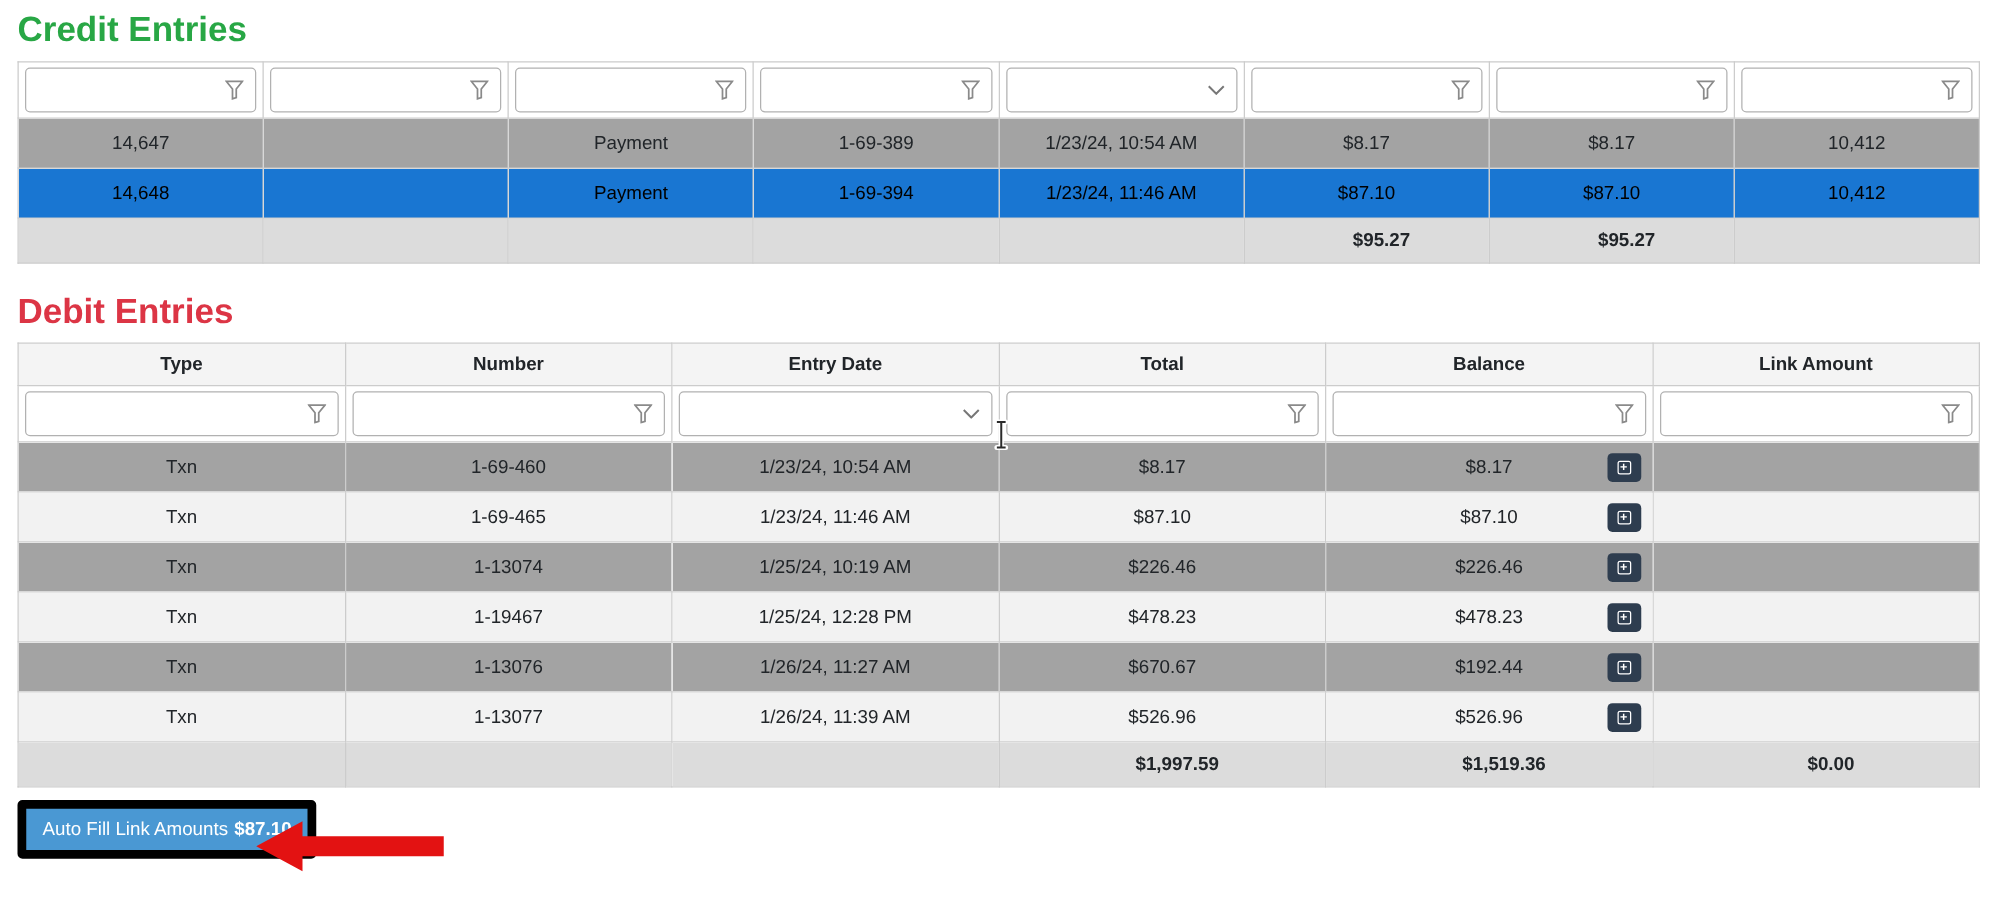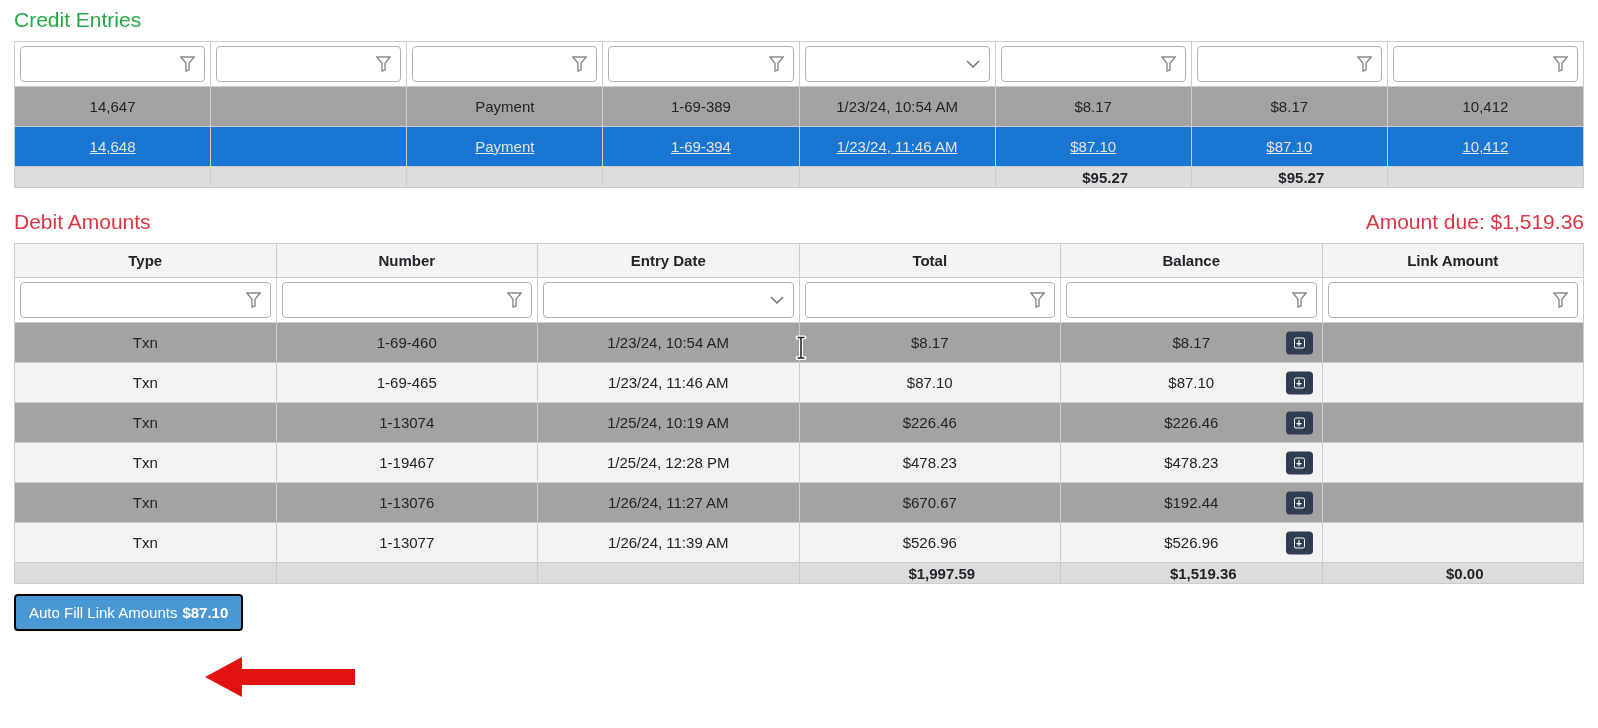--- a/index.html
+++ b/index.html
@@ -6,21 +6,21 @@
   html,body { width: 1598px; height: 728px; }
   body {
     background: #ffffff;
     font-family: "Liberation Sans", sans-serif;
     color: #212529;
     position: relative;
     overflow: hidden;
   }
   .page { padding: 8px 14px 0 14px; position: relative; }
   .sec-head { display: flex; justify-content: space-between; align-items: baseline; }
-  .sec-title { font-size: 21px; font-weight: 400; }
+  .sec-title { font-size: 28px; font-weight: 700; }
   .green { color: #28a745; }
   .red { color: #dc3545; }
   .debit-section { margin-top: 22px; }
   table.grid { width: 100%; border-collapse: collapse; table-layout: fixed; margin-top: 9px; }
   .grid th, .grid td {
     border: 1px solid #cccccc;
     text-align: center;
     font-size: 15px;
     vertical-align: middle;
     overflow: hidden;
@@ -32,39 +32,39 @@
   .fbox input {
     width: 100%; height: 100%;
     border: 1px solid #b1b1b1; border-radius: 4px;
     outline: none; padding: 0 32px 0 8px;
     font-family: "Liberation Sans", sans-serif; font-size: 14px;
     background: #fff;
   }
   .ficon { position: absolute; right: 10px; top: 50%; transform: translateY(-50%); line-height: 0; cursor: pointer; }
   .grid tbody td { height: 40px; background: #a3a3a3; }
   tr.striped td { background: #f2f2f2; }
-  tr.selected td { background: #1976d2; color: #e5e5e5; text-decoration: underline; }
-  .grid tfoot td { height: 21px; background: #dcdcdc; font-weight: 700; padding-left: 24px; }
+  tr.selected td { background: #1976d2; color: #000000; }
+  .grid tfoot td { height: 36px; background: #dcdcdc; font-weight: 700; padding-left: 24px; }
   .balance-cell { position: relative; }
   .plus-btn {
     position: absolute; right: 9px; top: 50%; transform: translateY(-50%);
     width: 27px; height: 23px;
     background: #2e3d4f; border: none; border-radius: 4px;
     display: flex; align-items: center; justify-content: center;
     cursor: pointer; padding: 0;
   }
   .plus-inner {
     width: 11px; height: 11px;
     border: 1px solid #ffffff; border-radius: 2px;
     color: #ffffff; font-size: 10px; line-height: 9px; font-weight: 700;
     display: flex; align-items: center; justify-content: center;
   }
   .autofill {
     margin-top: 10px;
-    background: #4a98d3; border: 2px solid #000000; border-radius: 4px;
+    background: #4a98d3; border: 7px solid #000000; border-radius: 4px;
     color: #ffffff; font-size: 15px;
     padding: 8px 13px; cursor: pointer;
     display: inline-flex; align-items: baseline;
     font-family: "Liberation Sans", sans-serif;
   }
   .autofill b { font-weight: 700; margin-left: 5px; }
   .red-arrow { position: absolute; left: 204px; top: 656px; line-height: 0; z-index: 5; }
   .text-cursor { position: absolute; left: 794px; top: 335px; line-height: 0; z-index: 5; }
 </style>
 </head>
@@ -155,22 +155,21 @@
           <td>$95.27</td>
           <td></td>
         </tr>
       </tfoot>
     </table>
   </section>
 
   
   <section class="debit-section">
     <div class="sec-head">
-      <h2 class="sec-title red">Debit Amounts</h2>
-      <h2 class="sec-title red">Amount due: $1,519.36</h2>
+      <h2 class="sec-title red">Debit Entries</h2>
     </div>
     <table class="grid">
       <thead>
         <tr>
           <th class="col">Type</th>
           <th class="col">Number</th>
           <th class="col">Entry Date</th>
           <th class="col">Total</th>
           <th class="col">Balance</th>
           <th class="col">Link Amount</th>

